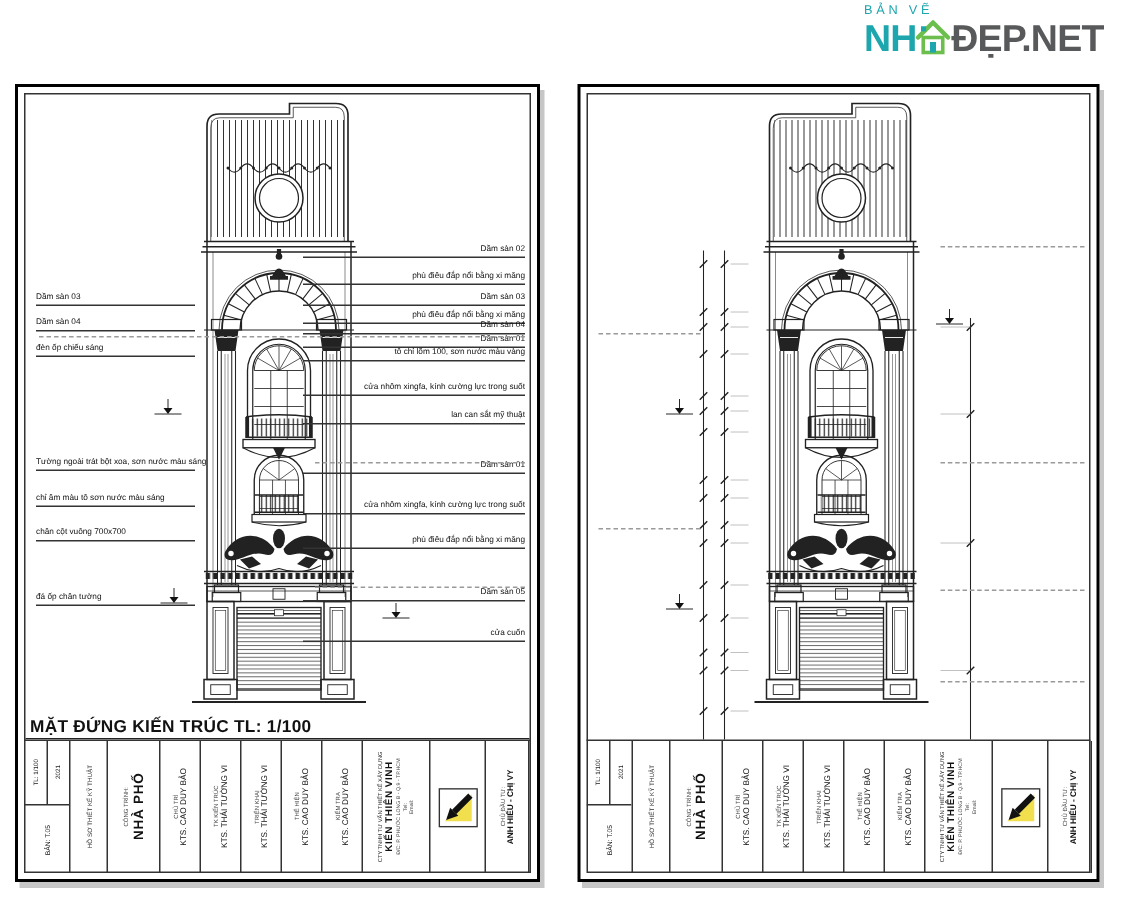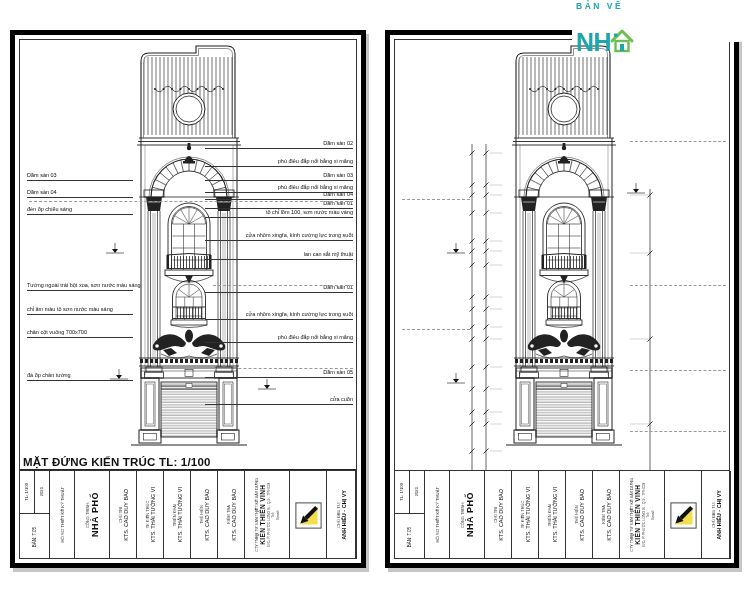--- a/index.html
+++ b/index.html
@@ -1,20 +1,20 @@
 <!DOCTYPE html>
 <html><head>
 <meta charset="utf-8">
 <style>
   html,body{margin:0;padding:0}
   body{width:750px;height:600px;background:#fff;position:relative;overflow:hidden;
        font-family:"Liberation Sans",sans-serif;color:#111}
 
   
-  .sheet{position:absolute;top:30px;height:528px;background:#fff;border:5px solid #000000;
+  .sheet{position:absolute;top:56px;height:528px;background:#fff;border:2px solid #000000;
          box-shadow:3px 4px 0 #c6c6c6}
   #sheet0{left:10px;width:346px}
   #sheet1{left:385px;width:344px}
   .inner{position:absolute;inset:4px;border:1.6px solid #333;pointer-events:none}
   .draw-area{position:absolute;inset:0}
   .facade{position:absolute;left:104px;top:10px;width:140px;height:405px}
   .overlay{position:absolute;left:0;top:0;width:100%;height:100%;pointer-events:none}
 
   
   .ann{position:absolute;font-size:5.5px;line-height:1.05;color:#111;
@@ -49,22 +49,22 @@
   .h{font-size:4px;color:#444}
   .nm{font-size:5.5px}
   .pname{font-size:9px;font-weight:700;letter-spacing:.5px}
   .t1{font-size:3.8px;color:#333}
   .cn{font-size:6.5px;font-weight:700;letter-spacing:.4px}
   .t2{font-size:3.5px;color:#444}
 
   
   .sitelogo{position:absolute;left:572px;top:0;width:178px;height:42px;background:#fff;
             padding:1px 0 0 4px;box-sizing:border-box}
-  .sitelogo .tag{font-size:8.5px;font-weight:700;letter-spacing:2.5px}
-  .sitelogo .row{display:flex;align-items:flex-end;line-height:.85;margin-top:16px}
+  .sitelogo .tag{font-size:8.5px;font-weight:400;letter-spacing:2.5px}
+  .sitelogo .row{display:flex;align-items:flex-end;line-height:.85;margin-top:0}
   .sitelogo .big{font-size:25px;font-weight:800;letter-spacing:-.5px}
 </style>
 </head>
 <body>
 
 <svg width="0" height="0" style="position:absolute" aria-hidden="true">
   <defs>
     <pattern id="pv" width="4" height="6" patternUnits="userSpaceOnUse">
       <path d="M1,0V6" stroke="#333" stroke-width="0.7"></path>
     </pattern>
@@ -509,14 +509,15 @@
 <div class="sitelogo">
   <div class="tag" style="color:#1da6ad">BẢN VẼ</div>
   <div class="row">
     <span class="big" style="color:#1da6ad">NH</span>
     <svg width="26" height="26" viewBox="0 0 26 26" style="margin:0 -1px 0 -2px">
       <path d="M3,14 L13,4 L23,14" fill="none" stroke="#6cbf4c" stroke-width="3" stroke-linejoin="round" stroke-linecap="round"></path>
       <rect x="6.5" y="14" width="13" height="10" fill="#fff" stroke="#6cbf4c" stroke-width="2.4"></rect>
       <rect x="5" y="6.5" width="3.4" height="3.4" fill="#1da6ad"></rect>
       <rect x="11" y="17" width="4" height="7" fill="#1da6ad"></rect>
     </svg>
+    <span class="big" style="color:#58595b">ĐẸP.NET</span>
   </div>
 </div>
 
 </body></html>

